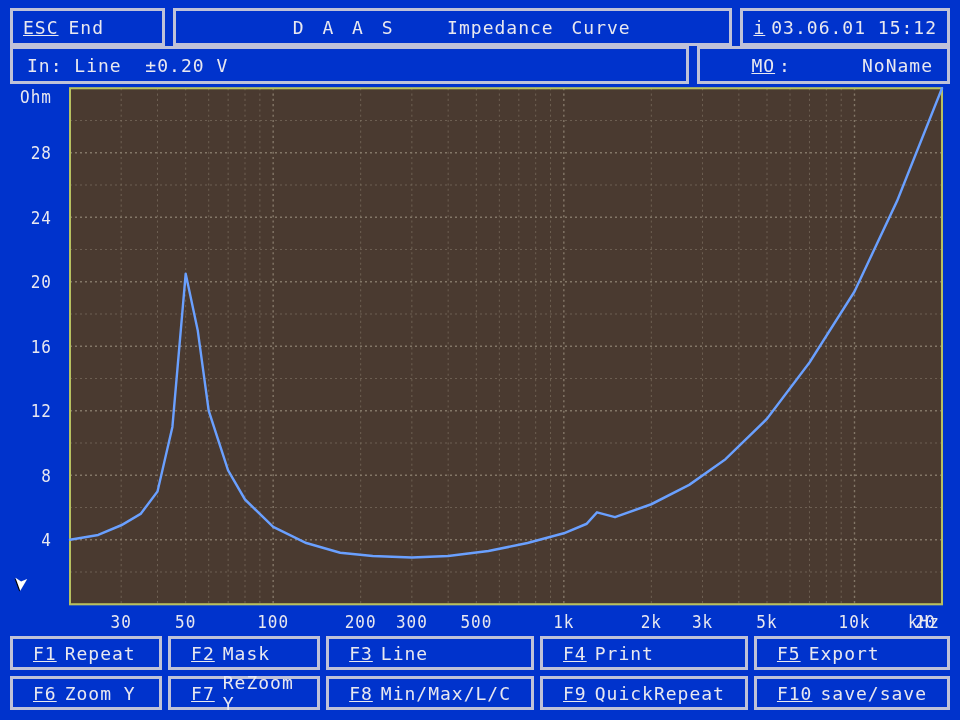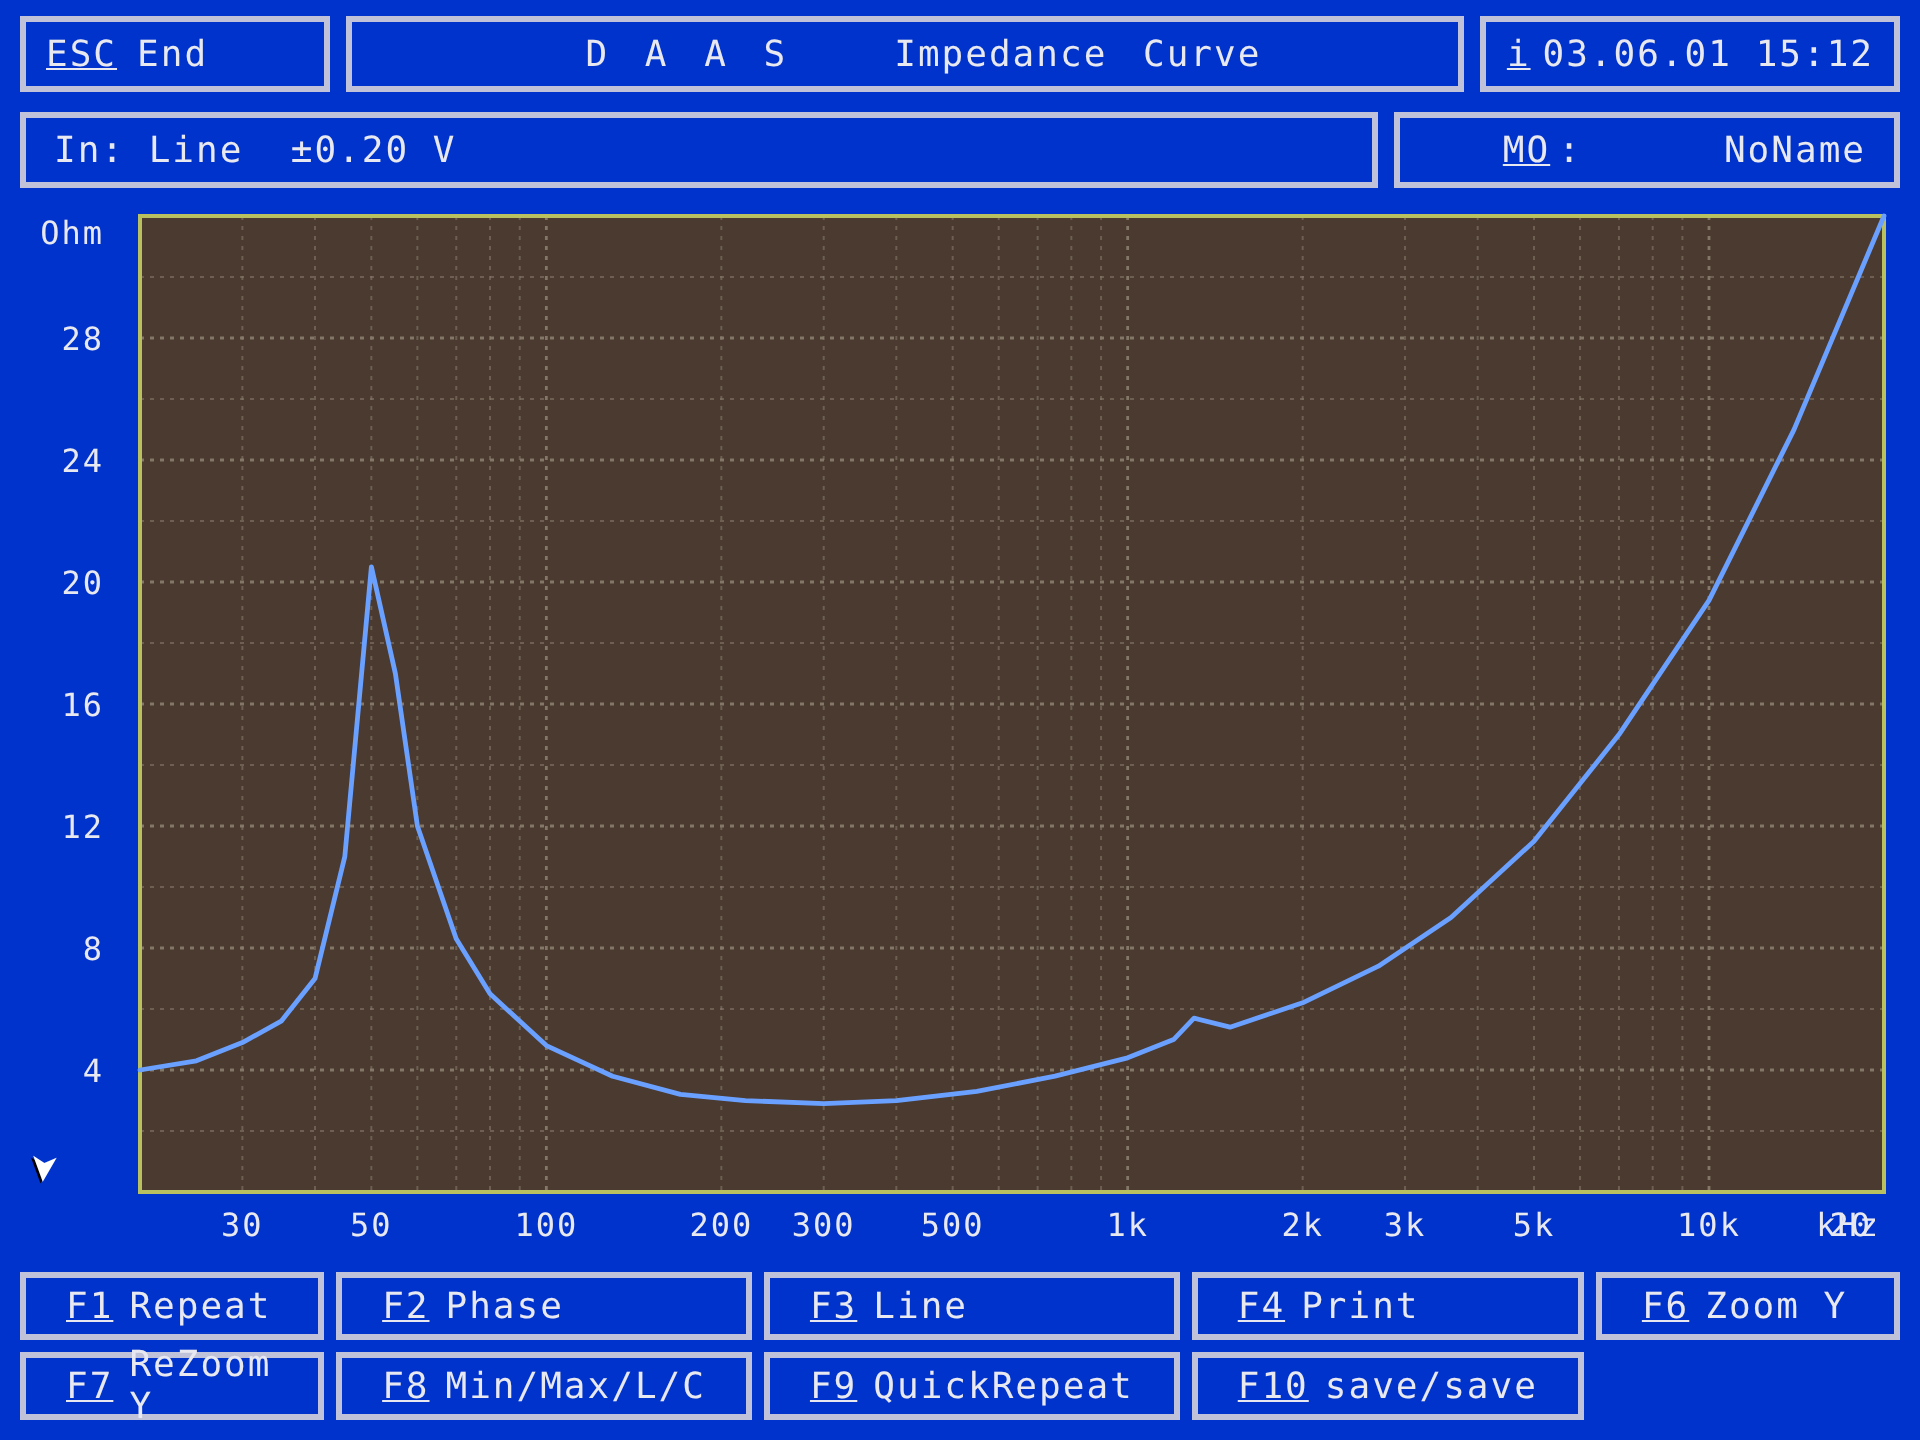--- a/index.html
+++ b/index.html
@@ -15,21 +15,20 @@
     letter-spacing: 1px;
   }
   .root {
     position: relative;
     width: 960px;
     height: 720px;
     box-sizing: border-box;
     padding: 8px 10px 10px 10px;
     display: flex;
     flex-direction: column;
-    gap: 10px;
   }
   
   .panel {
     border: 3px solid #bfc2d8;
     background: #0033cc;
     box-sizing: border-box;
   }
   .topbar {
     display: flex;
     gap: 8px;
@@ -199,31 +198,35 @@
       </svg>
   </div>
 
   <div class="fkeys" id="fkeys">
       <div class="fkey">
         <span class="key">F1</span>
         <span>Repeat</span>
       </div>
       <div class="fkey">
         <span class="key">F2</span>
-        <span>Phase</span>
+        <span>Mask</span>
       </div>
       <div class="fkey">
         <span class="key">F3</span>
         <span>Line</span>
       </div>
       <div class="fkey">
         <span class="key">F4</span>
         <span>Print</span>
       </div>
       <div class="fkey">
+        <span class="key">F5</span>
+        <span>Export</span>
+      </div>
+      <div class="fkey">
         <span class="key">F6</span>
         <span>Zoom Y</span>
       </div>
       <div class="fkey">
         <span class="key">F7</span>
         <span>ReZoom Y</span>
       </div>
       <div class="fkey">
         <span class="key">F8</span>
         <span>Min/Max/L/C</span>

